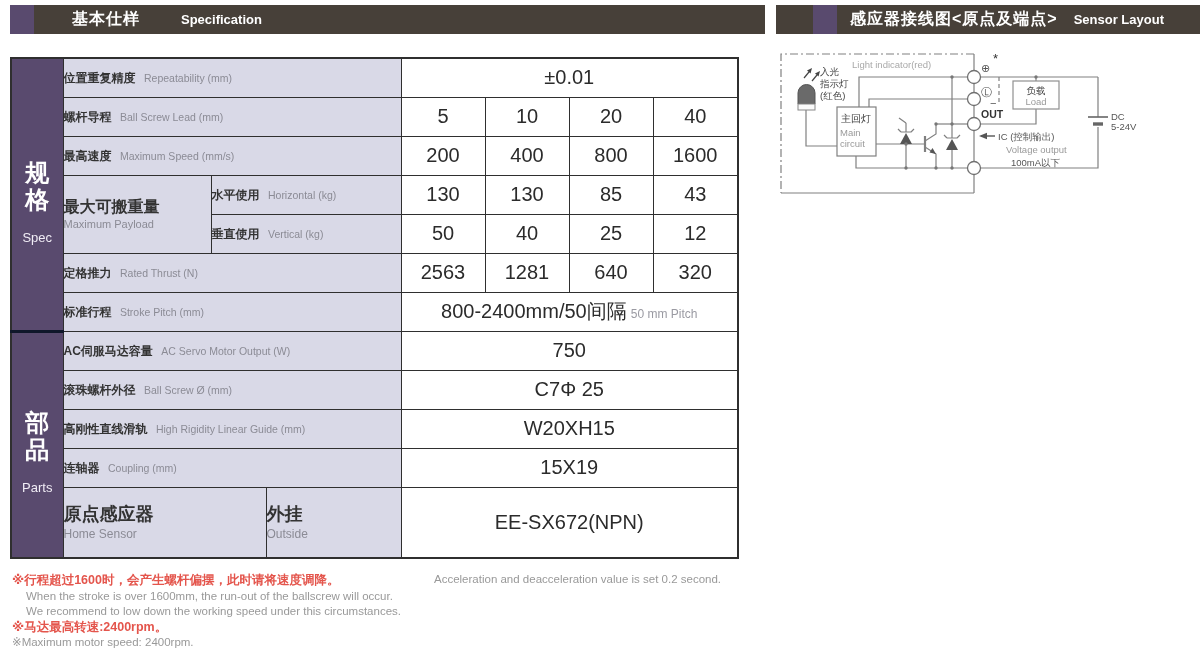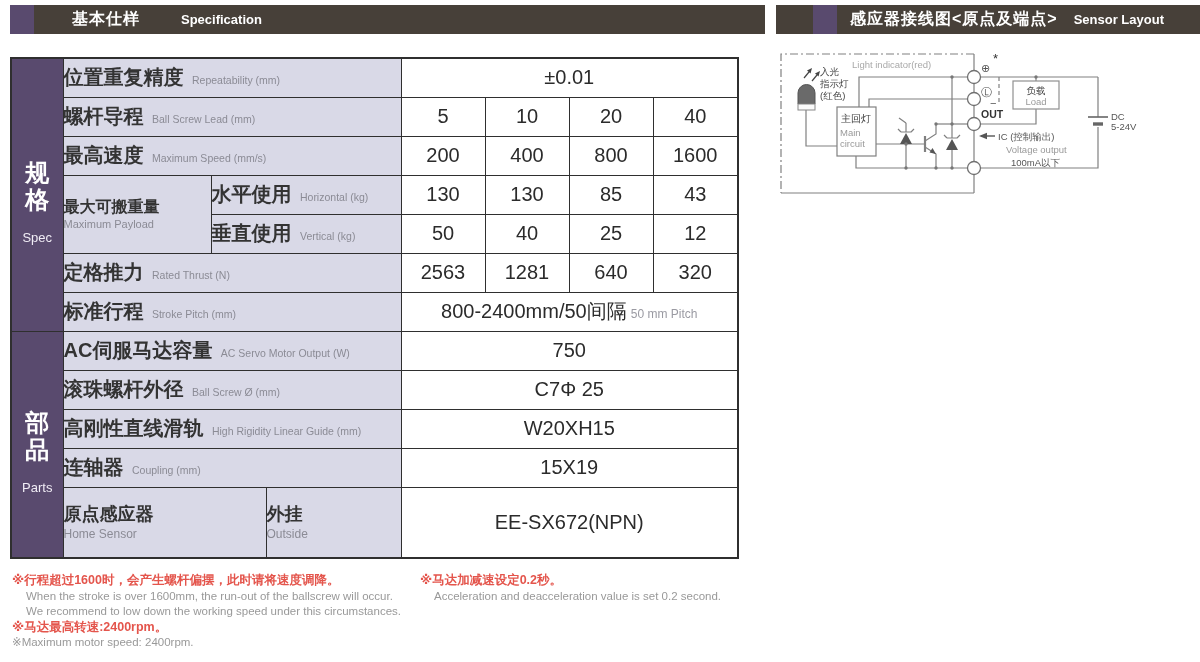--- a/index.html
+++ b/index.html
@@ -19,23 +19,23 @@
   table.spec{
     position:absolute;left:10px;top:57px;border-collapse:collapse;table-layout:fixed;
     border:2px solid #2f2f2f;
   }
   table.spec td{border:1.5px solid #2f2f2f;padding:0;overflow:hidden;}
   td.side{
     background:#594a6e;color:#fff;text-align:center;vertical-align:middle;
   }
   td.side .vzh{font-size:24px;font-weight:700;line-height:1.12;width:1em;margin:16px auto;word-break:break-all;letter-spacing:0;}
   td.side .ven{font-size:13px;margin-top:2px;color:#f0ecf5;}
-  td.side.parts{border-top:1px solid #0f172a;text-align:center;}
+  td.side.parts{border-top:3px solid #0f172a;text-align:center;}
   td.lab{background:#d9d9e7;vertical-align:middle;padding:0 4px 0 9px;}
-  td.lab .zh{font-size:20px;font-weight:700;color:#333;text-align:right;}
+  td.lab .zh{font-size:12px;font-weight:700;color:#333;text-align:right;}
   td.lab .en{font-size:10.5px;color:#8b8b95;margin-left:4px;}
   td.lab .zh-blk{display:block;font-size:16px;font-weight:700;color:#333;line-height:1.25;}
   td.lab .en-blk{display:block;font-size:11px;color:#8b8b95;line-height:1.2;margin-top:1px;}
   td.val{background:#fff;text-align:center;vertical-align:middle;font-size:20px;color:#2b2b2b;margin-left:16px;}
   td.val .suffix{font-size:12px;color:#9a9aa2;margin-left:4px;}
   
   .notes{position:absolute;top:572px;font-size:12px;line-height:1.32;}
   #notes-left{left:12px;width:400px;}
   #notes-right{left:420px;width:330px;}
   .note-red{color:#e4554c;font-weight:700;font-size:12.5px;}
@@ -192,21 +192,20 @@
   </table>
 
 <div class="notes" id="notes-left">
   <div class="note-red">※行程超过1600时，会产生螺杆偏摆，此时请将速度调降。</div>
   <div class="note-gray">When the stroke is over 1600mm, the run-out of the ballscrew will occur.</div>
   <div class="note-gray">We recommend to low down the working speed under this circumstances.</div>
   <div class="note-red sp">※马达最高转速:2400rpm。</div>
   <div class="note-gray noind">※Maximum motor speed: 2400rpm.</div>
 </div>
 <div class="notes" id="notes-right">
-  <div class="note-red">※马达加减速设定0.2秒。</div>
   <div class="note-gray">Acceleration and deacceleration value is set 0.2 second.</div>
 </div>
 
 <svg id="diagram" width="424" height="156" viewBox="0 0 424 156">
 
   <path d="M200,8 L7,8 L7,147" fill="none" stroke="#808080" stroke-width="1.2" stroke-dasharray="8 3 2 3"></path>
   <path d="M7,147 L200,147" fill="none" stroke="#808080" stroke-width="1.2"></path>
 
   <line x1="200" y1="8" x2="200" y2="147" stroke="#808080" stroke-width="1.2"></line>
 

